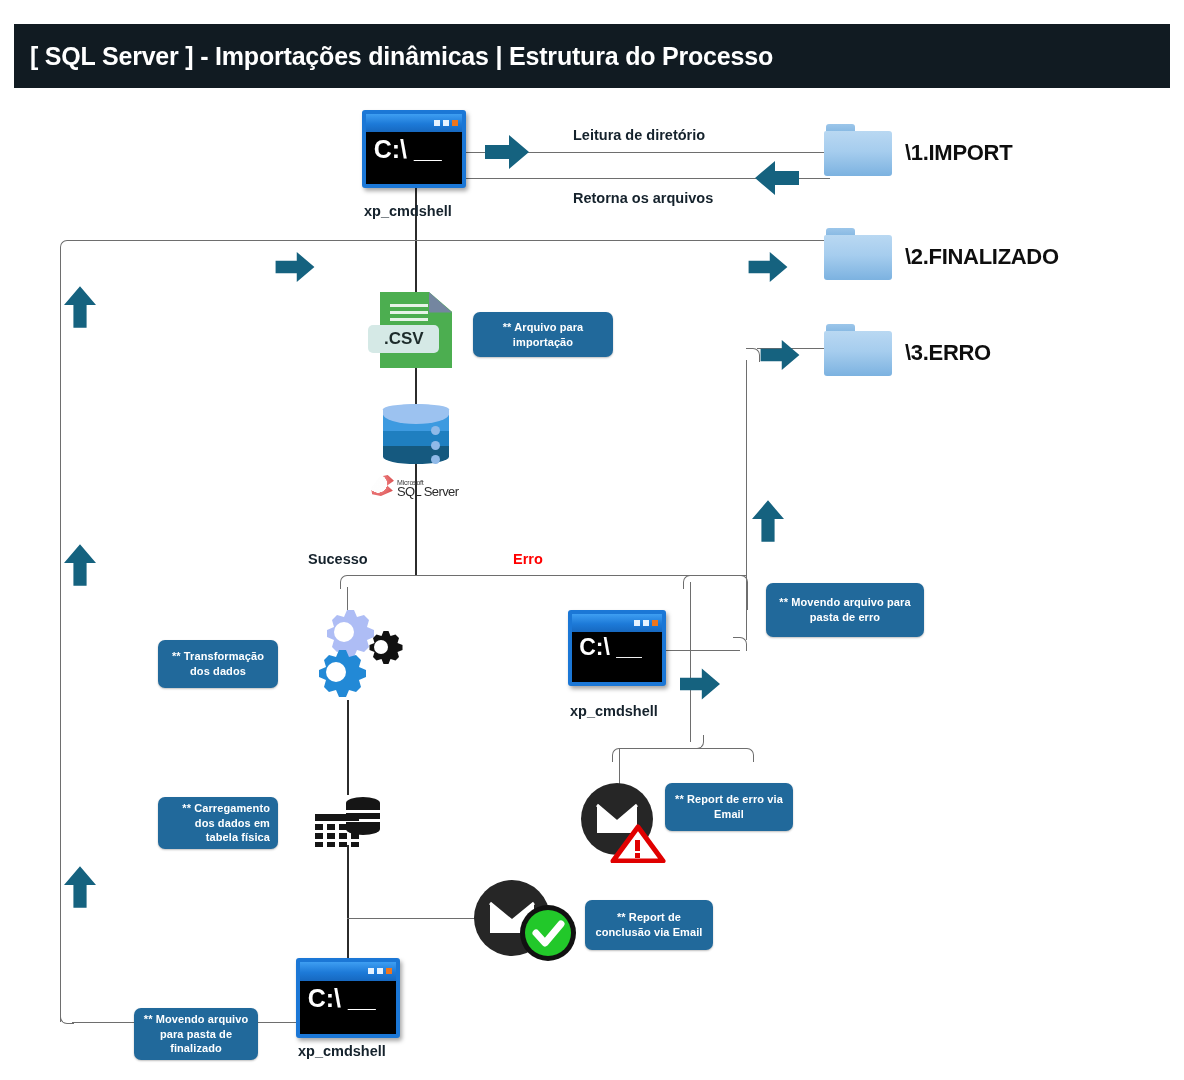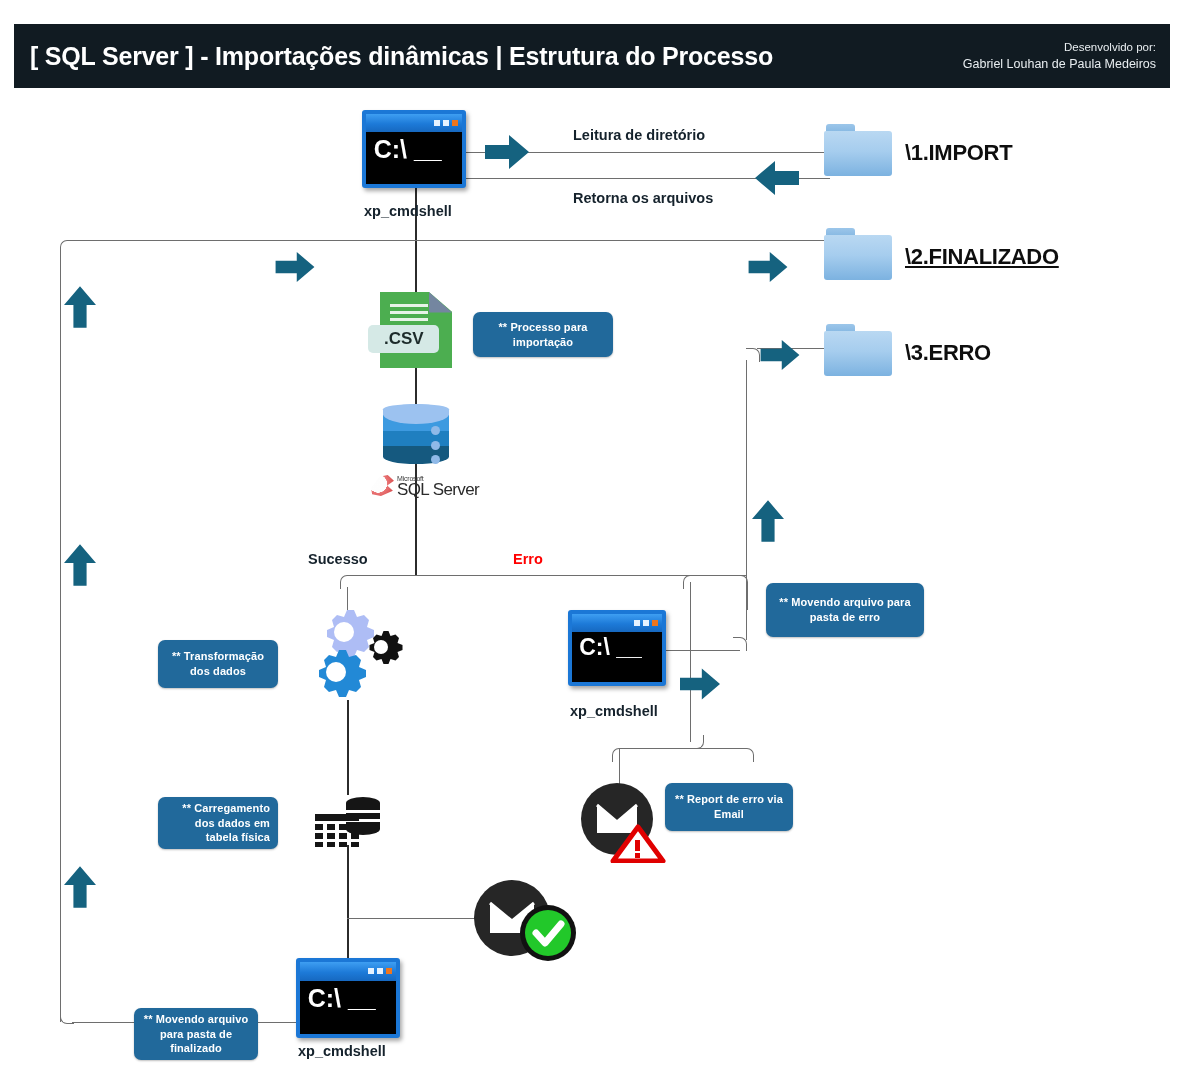--- a/index.html
+++ b/index.html
@@ -143,41 +143,37 @@
   }
   .sqlserver-logo { position:absolute; display:flex; align-items:flex-end; gap:2px; }
   .ss-bird {
     width:26px; height:26px;
     background: radial-gradient(circle at 35% 45%, #fdfdfd 0%, #fdfdfd 40%, #e8696a 41%, #d64344 70%, #f2b4b4 100%);
     clip-path: polygon(8% 62%, 40% 18%, 72% 12%, 96% 34%, 70% 52%, 92% 72%, 46% 92%, 12% 86%);
     opacity:0.92;
   }
   .ss-txt { line-height:1; }
   .ss-ms { font-size:7px; color:#3b3b3b; letter-spacing:-0.2px; display:block; margin-bottom:-1px;}
-  .ss-main { font-size:17px; color:#2b2b2b; letter-spacing:-0.6px; display:block; }
+  .ss-main { font-size:13px; color:#2b2b2b; letter-spacing:-0.6px; display:block; }
 
   
   .gears { position:absolute; }
 
   
   .tablestack { position:absolute; }
 
   
   .mail { position:absolute; }
 </style>
 </head>
 <body>
 <div id="root">
 
 <div class="header">
   <div class="header-title">[ SQL Server ] - Importações dinâmicas | Estrutura do Processo</div>
-  <div class="header-credit">
-    <div class="l1">Desenvolvido por:</div>
-    <div class="l2">Gabriel Louhan de Paula Medeiros</div>
-  </div>
 </div>
 
 <div class="hline" style="left:465px; top:152px; width:365px;"></div>
 
 <div class="hline" style="left:465px; top:178px; width:365px;"></div>
 
 <div class="vline-dark" style="left:415px; top:186px; height:108px;"></div>
 
 <div class="hline" style="left:72px; top:240px; width:760px;"></div>
 
@@ -299,41 +295,41 @@
 <div class="folder" style="left:824px; top:124px; width:68px; height:52px;">
   <div class="tab"></div>
   <div class="body"></div>
 </div>
 <div class="lbl-folder" style="left:905px; top:140px;">\1.IMPORT</div>
 
 <div class="folder" style="left:824px; top:228px; width:68px; height:52px;">
   <div class="tab"></div>
   <div class="body"></div>
 </div>
-<div class="lbl-folder" style="left:905px; top:244px;text-decoration:underline;">\2.FINALIZADO</div>
+<div class="lbl-folder" style="left:905px; top:244px;">\2.FINALIZADO</div>
 
 <div class="folder" style="left:824px; top:324px; width:68px; height:52px;">
   <div class="tab"></div>
   <div class="body"></div>
 </div>
 <div class="lbl-folder" style="left:905px; top:340px;">\3.ERRO</div>
 
 <div class="csv" style="left:380px; top:292px; width:72px; height:76px;">
   <div class="page"></div>
   <div class="fold"></div>
   <div class="lines">
     <i></i>
         <i></i>
         <i></i>
         <i></i>
         <i></i>
   </div>
   <div class="badge">.CSV</div>
 </div>
-<div class="note" style="left:473px; top:312px; width:140px; height:45px;">** Processo para importação</div>
+<div class="note" style="left:473px; top:312px; width:140px; height:45px;">** Arquivo para importação</div>
 
 <div class="db" style="left:383px; top:404px; width:66px; height:62px;">
   <div class="seg" style="top:0; height:22px; background:#9cc2f0;"></div>
   <div class="seg" style="top:11px; height:18px; background:#3d9ae0; border-radius:0;"></div>
   <div class="seg" style="top:27px; height:17px; background:#1f7fc0; border-radius:0;"></div>
   <div class="seg" style="top:42px; height:18px; background:#15597f; border-radius:0 0 50% 50%/0 0 40% 40%;"></div>
   <div class="seg" style="top:0; height:20px; background:#9cc2f0; border-radius:50%;"></div>
   <div class="dot" style="top:22px;"></div>
   <div class="dot" style="top:37px;"></div>
   <div class="dot" style="top:51px;"></div>
@@ -423,20 +419,21 @@
   <svg width="110" height="82" viewBox="0 0 110 82">
     <circle cx="40" cy="38" r="38" fill="#262626"></circle>
     <rect x="18" y="23" width="44" height="30" fill="#ffffff"></rect>
     <path d="M18 23 L40 41 L62 23 Z" fill="#262626"></path>
     <path d="M18 23 L40 41 L62 23" fill="none" stroke="#ffffff" stroke-width="3"></path>
     <circle cx="76" cy="53" r="28" fill="#111111"></circle>
     <circle cx="76" cy="53" r="23" fill="#22c82a"></circle>
     <path d="M64 53 L73 63 L89 44" fill="none" stroke="#ffffff" stroke-width="7" stroke-linecap="round" stroke-linejoin="round"></path>
   </svg>
 </div>
+<div class="note" style="left:585px; top:900px; width:128px; height:50px;">** Report de conclusão via Email</div>
 
 <div class="cmd" style="left:296px; top:958px; width:104px; height:80px;">
   <div class="cmd-box">
     <div class="cmd-bar">
       <span class="cmd-dot"></span>
       <span class="cmd-dot"></span>
       <span class="cmd-dot orange"></span>
     </div>
     <div class="cmd-text" style="font-size:25px;">C:\ __</div>
   </div>

